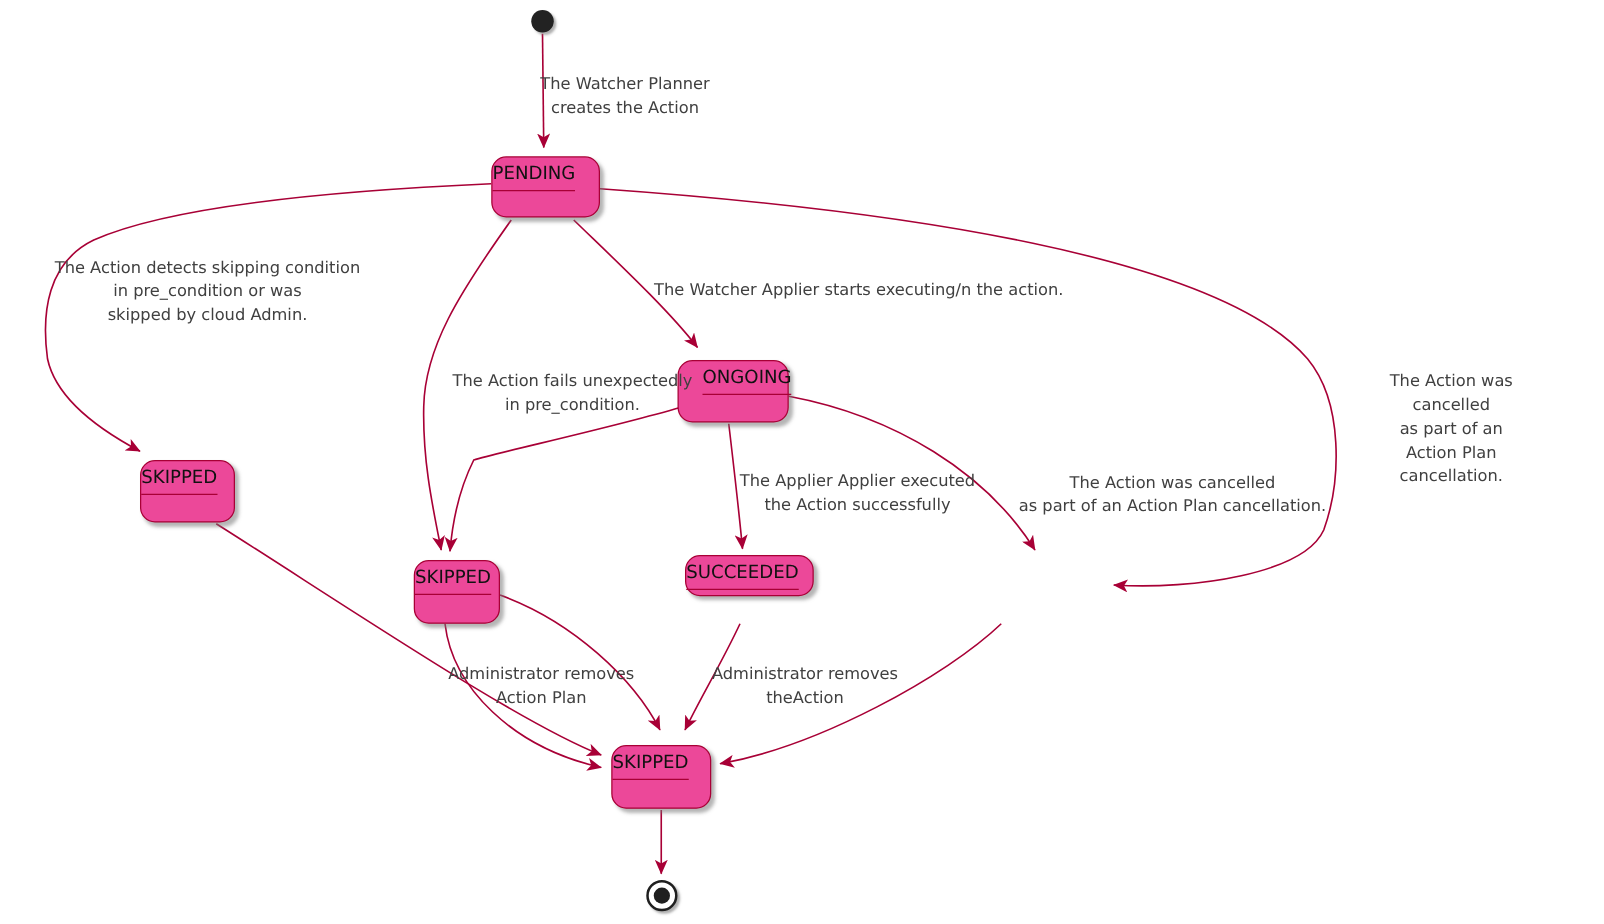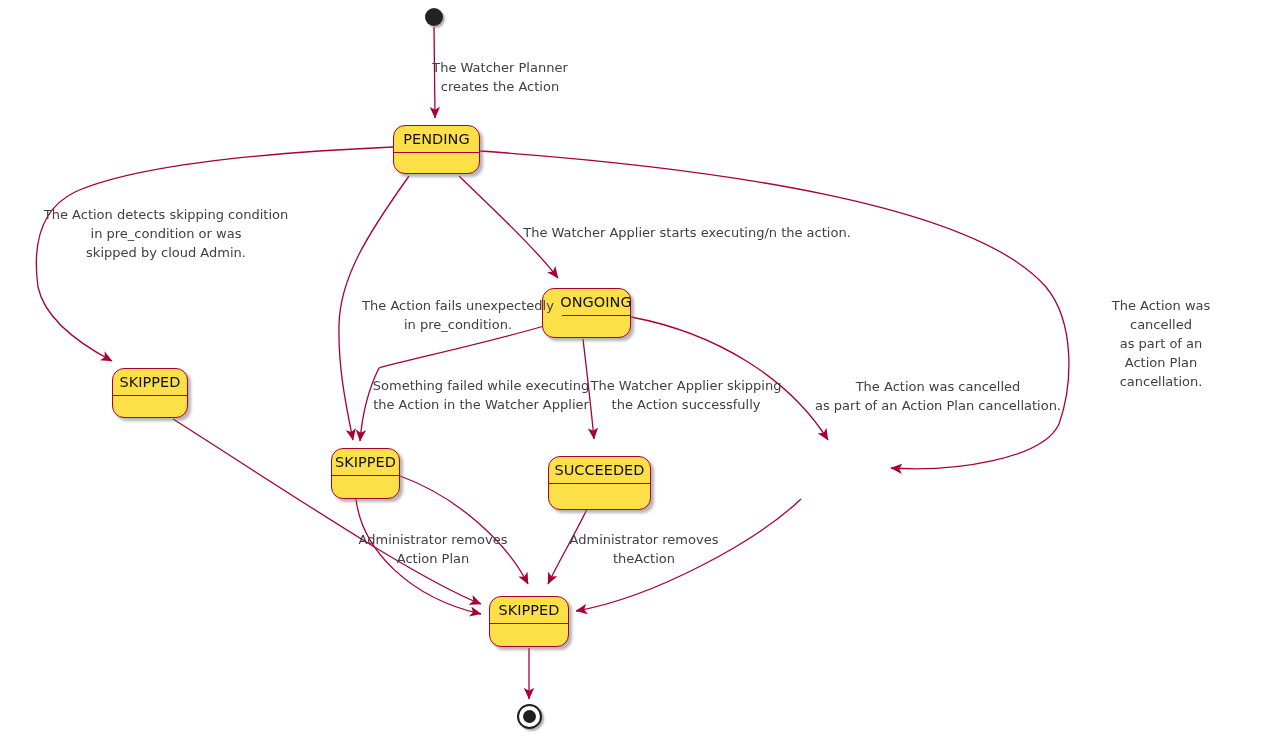--- a/index.html
+++ b/index.html
@@ -16,27 +16,27 @@
     color: #1a1a1a;
     overflow: hidden;
   }
   #edges {
     position: absolute;
     left: 0; top: 0;
     width: 1283px; height: 739px;
   }
   .state {
     position: absolute;
-    background: #fde047;
+    background: #ec4899;
     border: 1.5px solid #a80036;
     border-radius: 12px;
     box-shadow: 3px 3px 3px rgba(120,120,120,0.55);
     box-sizing: border-box;
     display: flex;
-    flex-direction: column;
+    flex-direction: row;
   }
   .state-title {
     height: 26px;
     display: flex;
     align-items: center;
     justify-content: center;
     font-size: 14.5px;
     color: #111111;
     border-bottom: 1px solid #a80036;
   }
@@ -126,21 +126,21 @@
   <div class="state" style="left:542px; top:288px; width:89px; height:50px;padding-left:19px;">
     <div class="state-title">ONGOING</div>
     <div class="state-body"></div>
   </div>
 
   <div class="state" style="left:331px; top:448px; width:69px; height:51px;">
     <div class="state-title">SKIPPED</div>
     <div class="state-body"></div>
   </div>
 
-  <div class="state" style="left:548px; top:456px; width:103px; height:54px;">
+  <div class="state" style="left:548px; top:444px; width:103px; height:33px;">
     <div class="state-title">SUCCEEDED</div>
     <div class="state-body"></div>
   </div>
 
 
   <div class="state" style="left:489px; top:596px; width:80px; height:51px;">
     <div class="state-title">SKIPPED</div>
     <div class="state-body"></div>
   </div>
 
@@ -152,24 +152,22 @@
   <div class="edge-label" style="left:166px; top:205px;">The Action detects skipping condition
 in pre_condition or was
 skipped by cloud Admin.</div>
 
   <div class="edge-label" style="left:436px; top:296px;padding-left:44px;">The Action fails unexpectedly
 in pre_condition.</div>
 
   <div class="edge-label" style="left:1161px; top:296px;">The Action was cancelled
 as part of an Action Plan cancellation.</div>
 
-  <div class="edge-label" style="left:481px; top:376px;">Something failed while executing
-the Action in the Watcher Applier</div>
 
-  <div class="edge-label" style="left:686px; top:376px;">The Watcher Applier skipping
+  <div class="edge-label" style="left:686px; top:376px;">The Applier Applier executed
 the Action successfully</div>
 
   <div class="edge-label" style="left:938px; top:377px;">The Action was cancelled
 as part of an Action Plan cancellation.</div>
 
   <div class="edge-label" style="left:433px; top:530px;">Administrator removes
 Action Plan</div>
 
   <div class="edge-label" style="left:644px; top:530px;">Administrator removes
 theAction</div>

